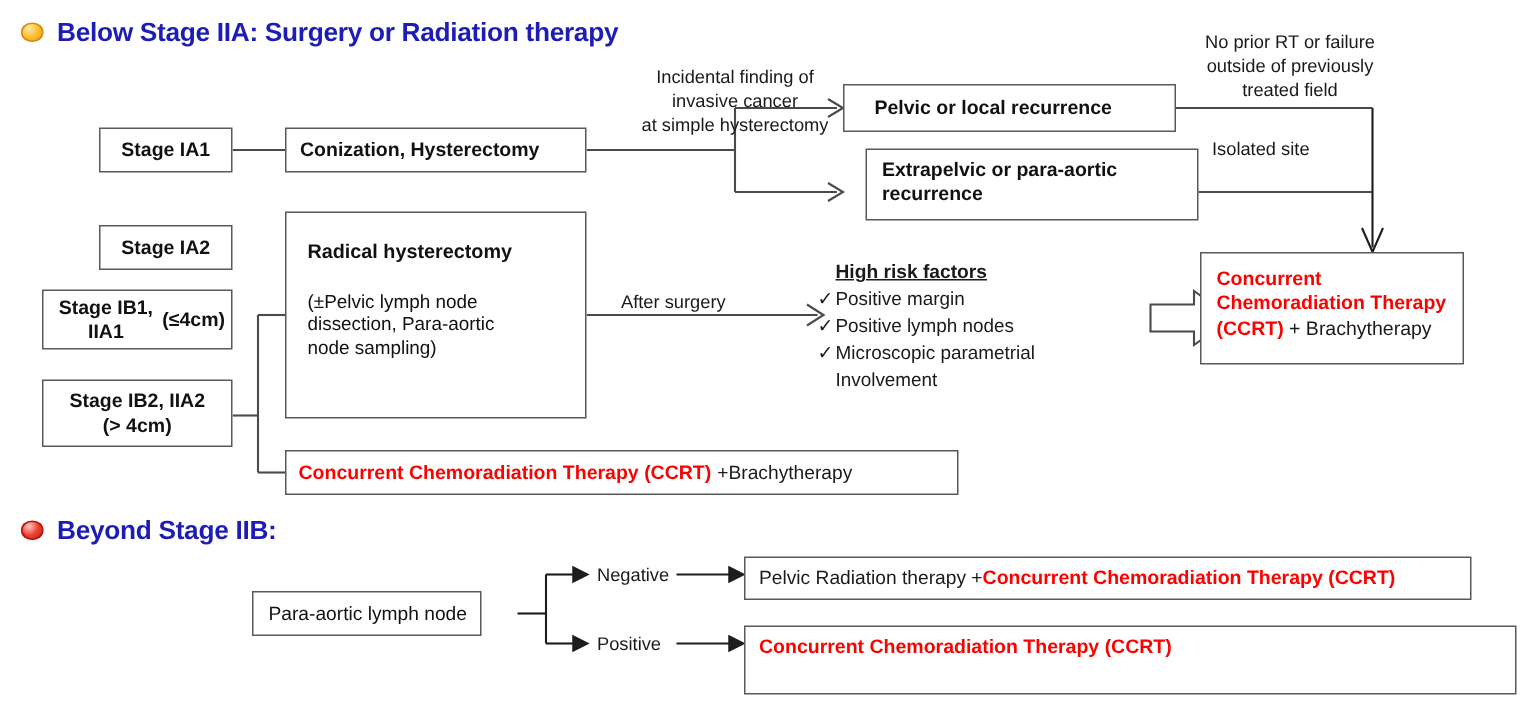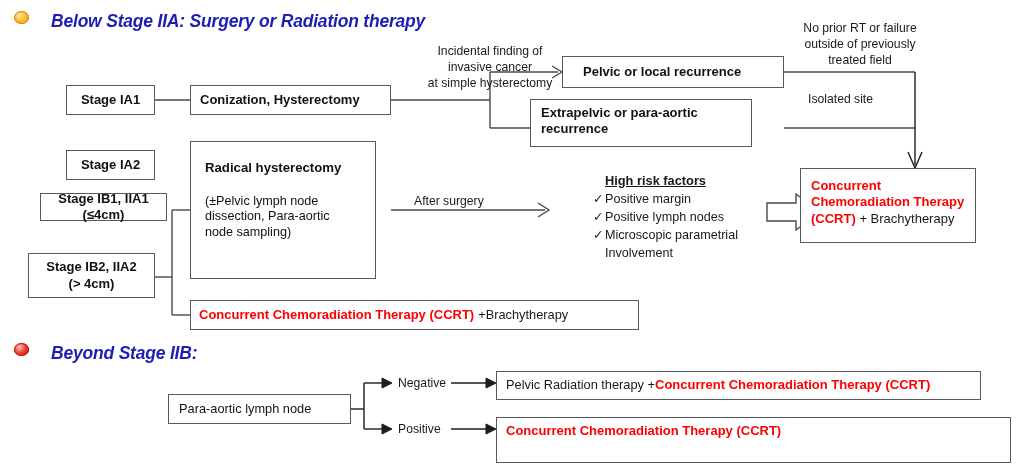--- a/index.html
+++ b/index.html
@@ -11,23 +11,23 @@
     font-family: "Liberation Sans", sans-serif;
     overflow: hidden;
     position: relative;
   }
   #canvas { position: absolute; left: 0; top: 0; width: 1024px; height: 473px; }
 
   
   .section-head {
     position: absolute;
     display: flex;
-    gap: 22px;
+    align-items: center;
+    gap: 9px;
     white-space: nowrap;
-    font-style: italic;
   }
   .bullet {
     width: 15px; height: 13px;
     border-radius: 50%;
     flex: none;
   }
   .bullet.gold {
     background: radial-gradient(circle at 36% 30%, #ffe9a8 0%, #fdc13a 42%, #f0920c 100%);
     box-shadow: inset 0 0 0 1px #d98a0a;
   }
@@ -148,72 +148,72 @@
   </svg>
 
   <div class="box center stage-box" style="left:66px; top:85px; width:89px; height:30px;">
     <span>Stage IA1</span>
   </div>
 
   <div class="box center stage-box" style="left:66px; top:150px; width:89px; height:30px;">
     <span>Stage IA2</span>
   </div>
 
-  <div class="box center stage-box" style="left:40px; top:193px; width:127px; height:28px; flex-direction:column;">
+  <div class="box center stage-box" style="left:28px; top:193px; width:127px; height:40px; flex-direction:row;">
     <span>Stage IB1, IIA1</span>
     <span>(≤4cm)</span>
   </div>
 
   <div class="box center stage-box" style="left:28px; top:253px; width:127px; height:45px; flex-direction:column;">
     <span>Stage IB2, IIA2</span>
     <span>(&gt; 4cm)</span>
   </div>
 
   <div class="box left" style="left:190px; top:85px; width:201px; height:30px; padding-left:9px; font-weight:bold; font-size:13px;">
     <span>Conization, Hysterectomy</span>
   </div>
 
-  <div class="box topleft" style="left:190px; top:141px; width:186px; height:138px; padding:18px 0 0 14px;">
+  <div class="box topleft" style="left:190px; top:141px; width:201px; height:138px; padding:18px 0 0 14px;">
     <span class="bold" style="font-size:13.2px; margin-bottom:17px;">Radical hysterectomy</span>
     <span style="font-size:12.6px;">(±Pelvic lymph node</span>
     <span style="font-size:12.6px;"> dissection, Para-aortic</span>
     <span style="font-size:12.6px;"> node sampling)</span>
   </div>
 
   <div class="box left" style="left:190px; top:300px; width:449px; height:30px; padding-left:8px;">
     <span class="red" style="font-size:13px;">Concurrent Chemoradiation Therapy (CCRT)</span>
     <span class="blk" style="font-size:12.8px; margin-left:4px;">+Brachytherapy</span>
   </div>
 
   <div class="box left" style="left:562px; top:56px; width:222px; height:32px; padding-left:20px; font-weight:bold; font-size:13px;">
     <span>Pelvic or local recurrence</span>
   </div>
 
-  <div class="box topleft" style="left:530px; top:99px; width:222px; height:48px; padding:5px 0 0 10px; font-weight:bold; font-size:13px;">
+  <div class="box topleft" style="left:577px; top:99px; width:222px; height:48px; padding:5px 0 0 10px; font-weight:bold; font-size:13px;">
     <span>Extrapelvic or para-aortic</span>
     <span>recurrence</span>
   </div>
 
   <div class="label ctr" style="left:400px; top:44px; width:180px;">
     <div>Incidental  finding  of</div>
     <div>invasive  cancer</div>
     <div>at simple hysterectomy</div>
   </div>
 
   <div class="label" style="left:414px; top:194px;">After surgery</div>
 
   <div class="label ctr" style="left:785px; top:21px; width:150px;">
     <div>No prior RT or failure</div>
     <div>outside of previously</div>
     <div>treated field</div>
   </div>
 
   <div class="label" style="left:808px; top:92px;">Isolated site</div>
 
-  <div class="risk" style="left:545px; top:172px;margin-left:48px;">
+  <div class="risk" style="left:545px; top:172px;">
     <span class="risk-title">High risk factors</span>
     <span class="risk-item">
       <span class="chk">✓</span><span>Positive margin</span>
     </span>
     <span class="risk-item">
       <span class="chk">✓</span><span>Positive lymph nodes</span>
     </span>
     <span class="risk-item">
       <span class="chk">✓</span><span>Microscopic parametrial</span>
     </span>
@@ -238,21 +238,21 @@
     <polyline points="364,429 384,429" class="dk"></polyline>
     <polygon points="382,378 392,383 382,388" fill="#1d1d1d" stroke="#1d1d1d"></polygon>
     <polygon points="382,424 392,429 382,434" fill="#1d1d1d" stroke="#1d1d1d"></polygon>
 
     <polyline points="451,383 490,383" class="dk"></polyline>
     <polyline points="451,429 490,429" class="dk"></polyline>
     <polygon points="486,378 496,383 486,388" fill="#1d1d1d" stroke="#1d1d1d"></polygon>
     <polygon points="486,424 496,429 486,434" fill="#1d1d1d" stroke="#1d1d1d"></polygon>
   </svg>
 
-  <div class="box left" style="left:168px; top:394px; width:183px; height:30px; padding-left:10px; font-size:12.8px;">
+  <div class="box left" style="left:168px; top:394px; width:153px; height:30px; padding-left:10px; font-size:12.8px;">
     <span>Para-aortic lymph node</span>
   </div>
 
   <div class="label" style="left:398px; top:376px;">Negative</div>
   <div class="label" style="left:398px; top:422px;">Positive</div>
 
   <div class="box left" style="left:496px; top:371px; width:485px; height:29px; padding-left:9px;">
     <span class="blk" style="font-size:12.8px;">Pelvic Radiation therapy + </span>
     <span class="red" style="font-size:13px;">Concurrent Chemoradiation Therapy (CCRT)</span>
   </div>

